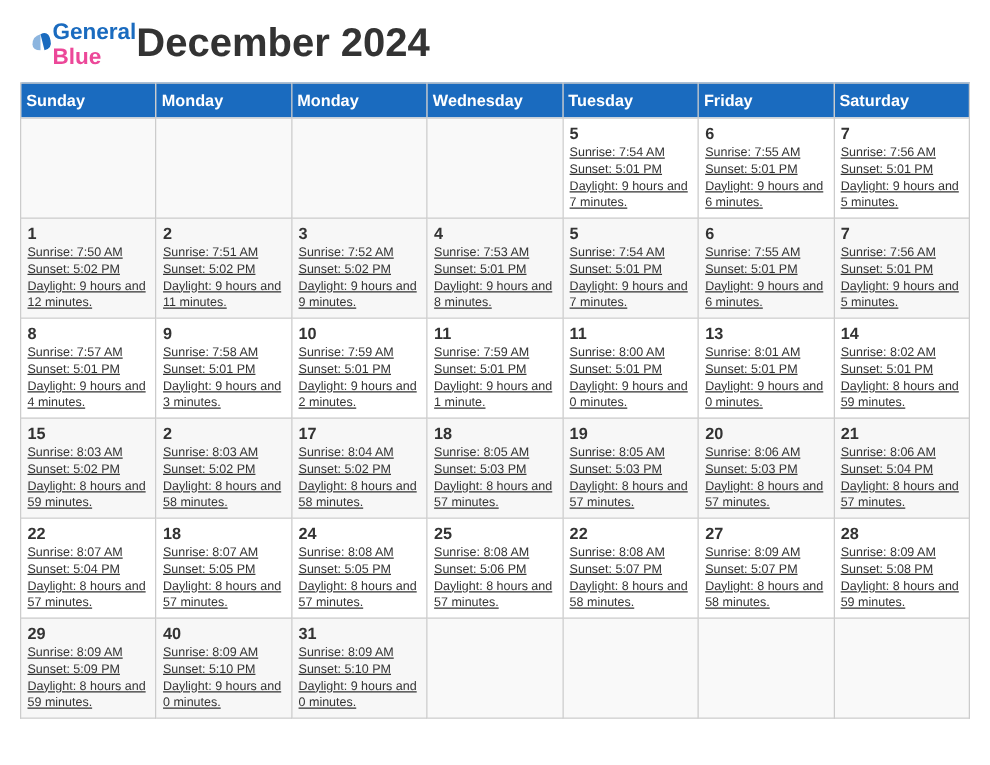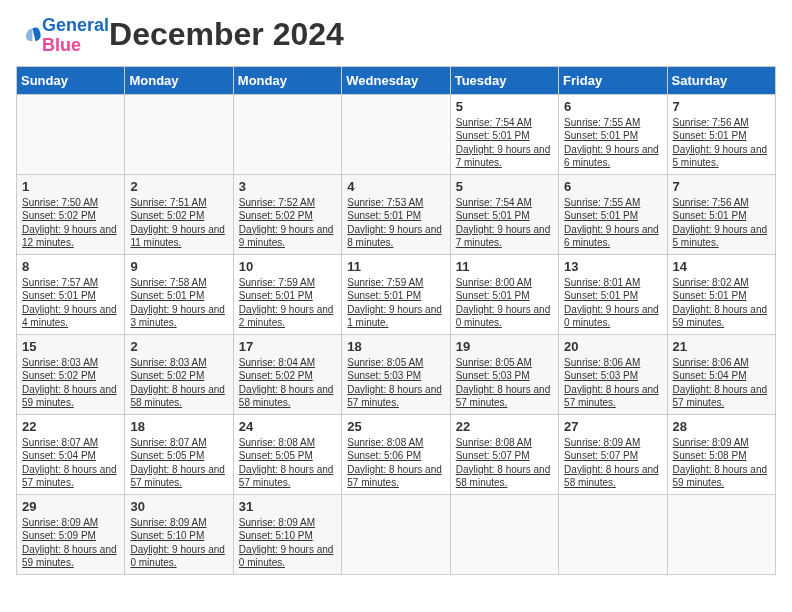--- a/index.html
+++ b/index.html
@@ -259,21 +259,21 @@
           <div class="day-num">28</div>
           <div class="day-info">Sunrise: 8:09 AM<br>Sunset: 5:08 PM<br>Daylight: 8 hours and 59 minutes.</div>
         </td>
       </tr>
       <tr>
         <td>
           <div class="day-num">29</div>
           <div class="day-info">Sunrise: 8:09 AM<br>Sunset: 5:09 PM<br>Daylight: 8 hours and 59 minutes.</div>
         </td>
         <td>
-          <div class="day-num">30</div>
+          <div class="day-num">40</div>
           <div class="day-info">Sunrise: 8:09 AM<br>Sunset: 5:10 PM<br>Daylight: 9 hours and 0 minutes.</div>
         </td>
         <td>
           <div class="day-num">31</div>
           <div class="day-info">Sunrise: 8:09 AM<br>Sunset: 5:10 PM<br>Daylight: 9 hours and 0 minutes.</div>
         </td>
         <td class="empty-cell"></td>
         <td class="empty-cell"></td>
         <td class="empty-cell"></td>
         <td class="empty-cell"></td>

